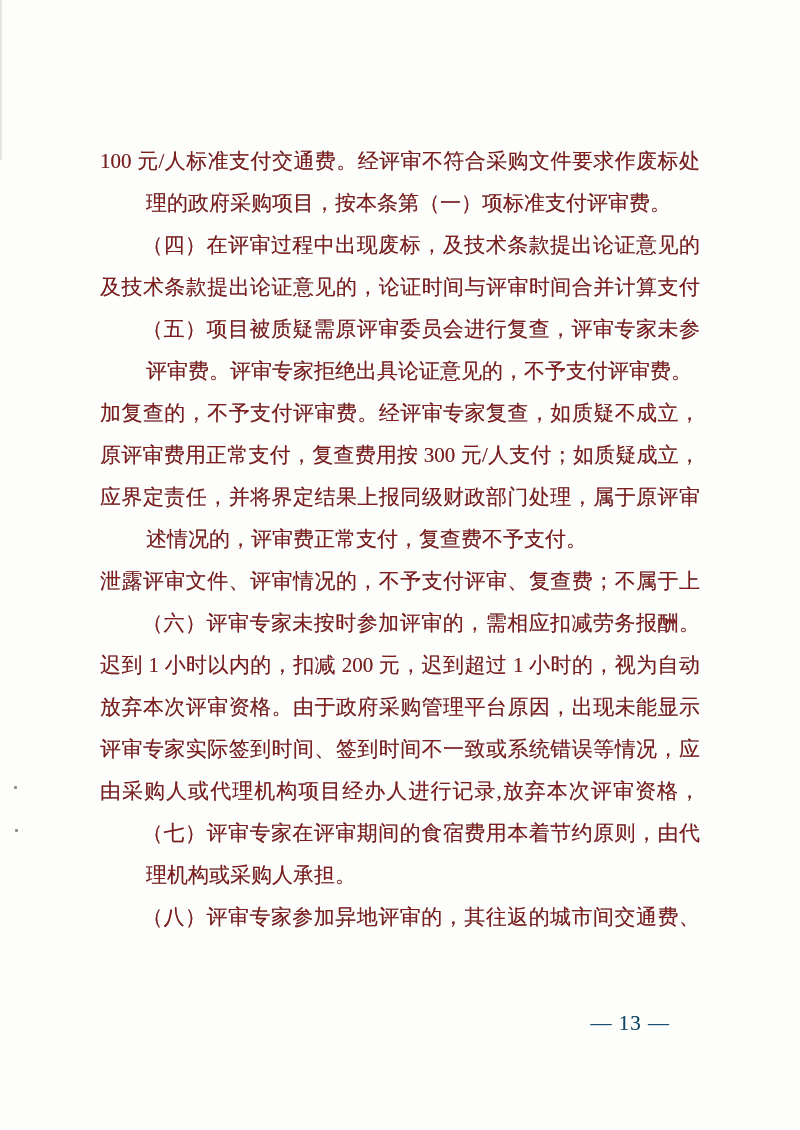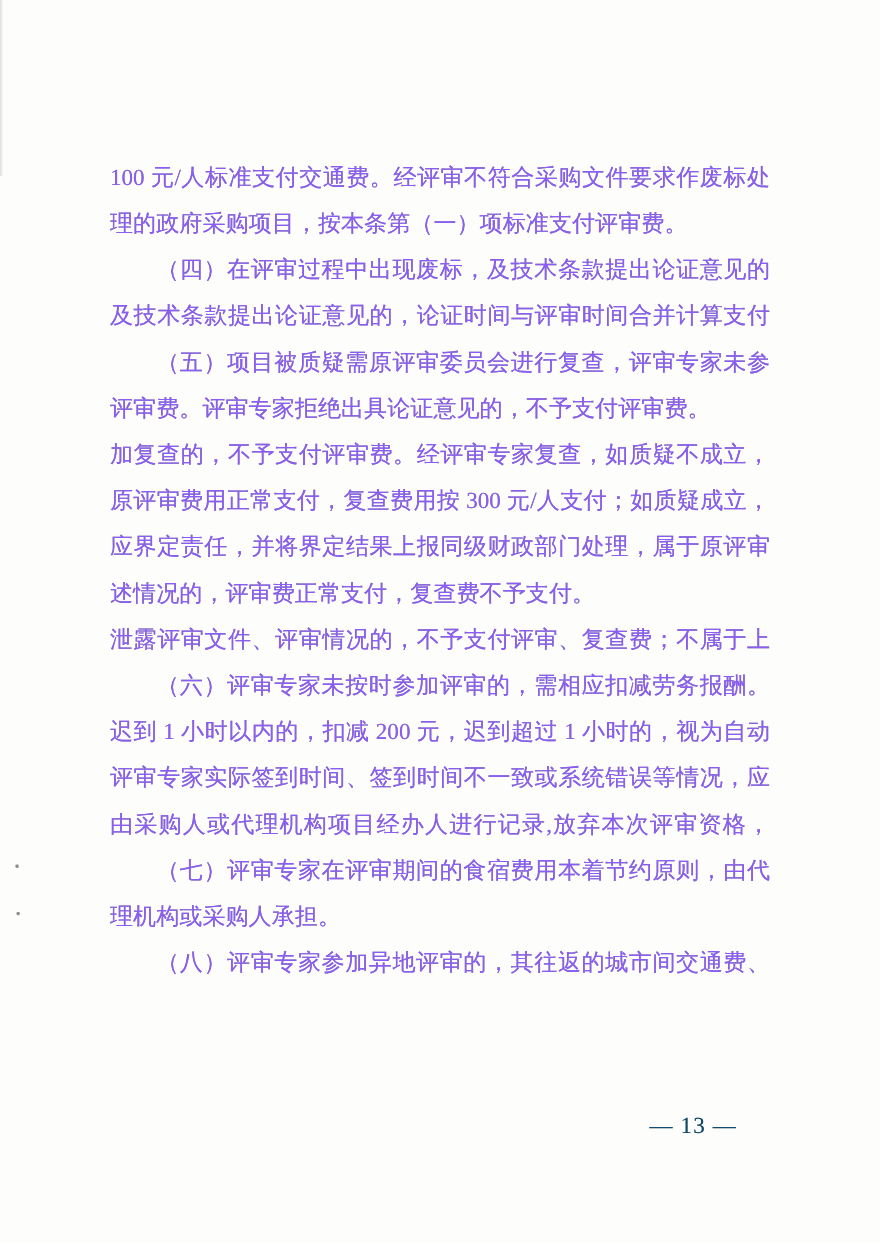--- a/index.html
+++ b/index.html
@@ -25,27 +25,27 @@
   .doc-body {
     position: absolute;
     left: 100px;
     top: 140px;
     width: 600px;
   }
   .line {
     height: 42px;
     line-height: 42px;
     font-size: 21px;
-    color: #8b5cf6;
+    color: #7f1d1d;
     text-align: justify;
     text-shadow: 0 0 0.5px rgba(40,40,40,0.55);
     white-space: normal;
   }
   .line.fill { text-align-last: justify; }
-  .line.endline { text-align-last: left; }
+  .line.endline { text-align-last: left; margin-left: 46px; }
   .line.indent { text-indent: 2em; }
   .page-number {
     position: absolute;
     top: 1008px;
     right: 130px;
     height: 30px;
     line-height: 30px;
     font-size: 21px;
     color: #0c4a6e;
     letter-spacing: 1px;
@@ -72,20 +72,21 @@
       <div class="line fill">及技术条款提出论证意见的，论证时间与评审时间合并计算支付</div>
       <div class="line fill indent">（五）项目被质疑需原评审委员会进行复查，评审专家未参</div>
       <div class="line endline">评审费。评审专家拒绝出具论证意见的，不予支付评审费。</div>
       <div class="line fill">加复查的，不予支付评审费。经评审专家复查，如质疑不成立，</div>
       <div class="line fill">原评审费用正常支付，复查费用按 300 元/人支付；如质疑成立，</div>
       <div class="line fill">应界定责任，并将界定结果上报同级财政部门处理，属于原评审</div>
       <div class="line endline">述情况的，评审费正常支付，复查费不予支付。</div>
       <div class="line fill">泄露评审文件、评审情况的，不予支付评审、复查费；不属于上</div>
       <div class="line fill indent">（六）评审专家未按时参加评审的，需相应扣减劳务报酬。</div>
       <div class="line fill">迟到 1 小时以内的，扣减 200 元，迟到超过 1 小时的，视为自动</div>
+      <div class="line fill">放弃本次评审资格。由于政府采购管理平台原因，出现未能显示</div>
       <div class="line fill">评审专家实际签到时间、签到时间不一致或系统错误等情况，应</div>
       <div class="line fill">由采购人或代理机构项目经办人进行记录,放弃本次评审资格，</div>
       <div class="line fill indent">（七）评审专家在评审期间的食宿费用本着节约原则，由代</div>
       <div class="line endline">理机构或采购人承担。</div>
       <div class="line fill indent">（八）评审专家参加异地评审的，其往返的城市间交通费、</div>
     </div>
   <div class="page-number">— 13 —</div>
   <div class="speck s1"></div>
   <div class="speck s2"></div>
 </div>

